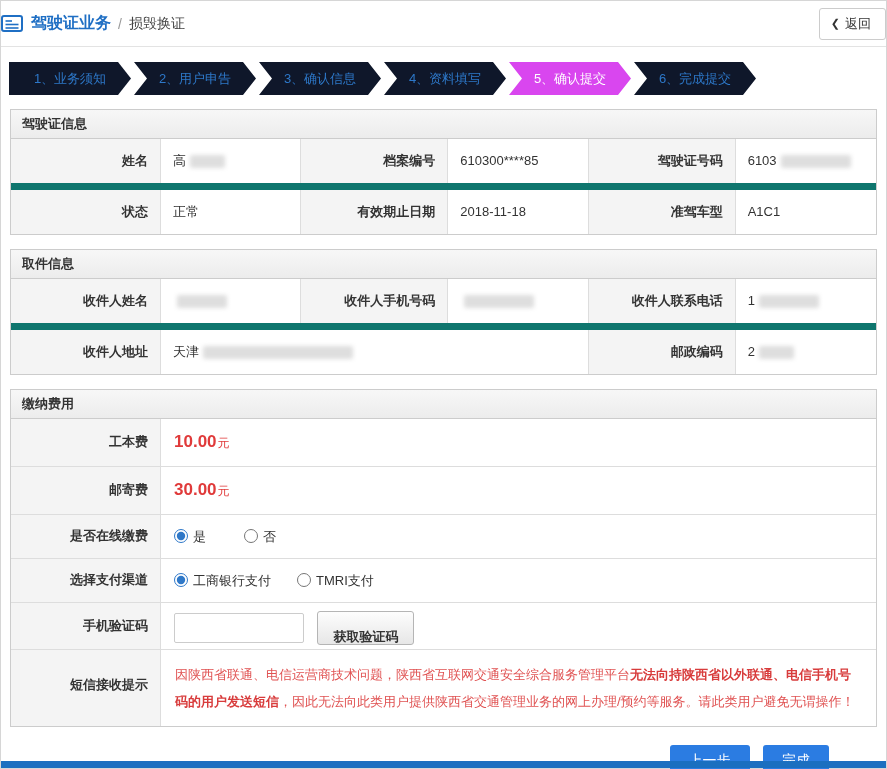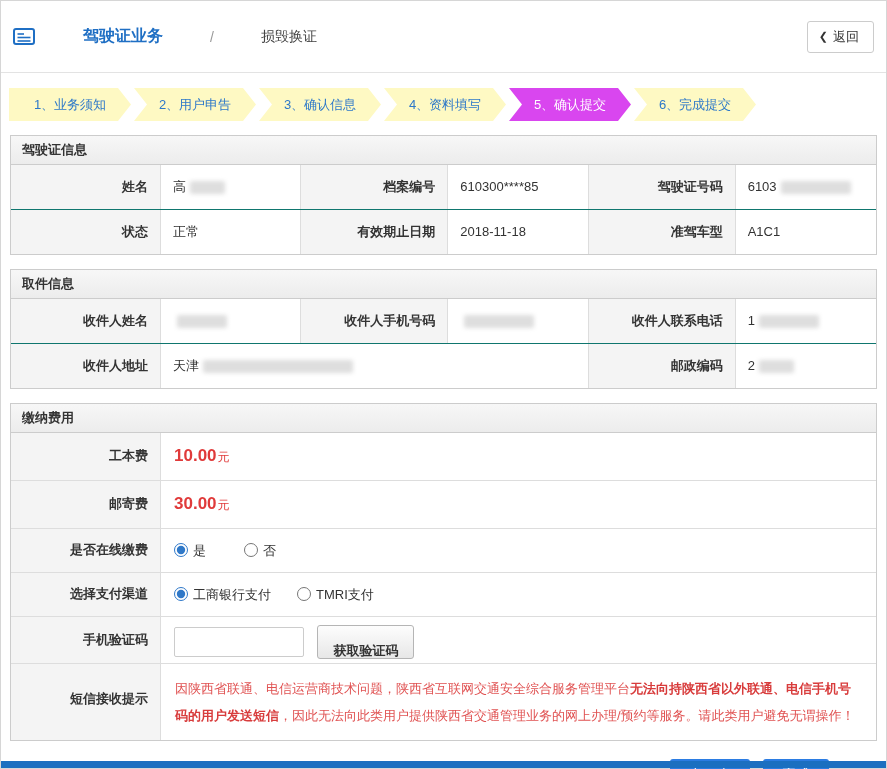--- a/index.html
+++ b/index.html
@@ -4,43 +4,43 @@
 <style>
   * { margin:0; padding:0; box-sizing:border-box; }
   body {
     width:887px; height:769px; position:relative; overflow:hidden;
     background:#fff; font-family:"Liberation Sans","DejaVu Sans",sans-serif;
     color:#333;
   }
   .page { position:absolute; inset:0; border:1px solid #d6d6d6; background:#fff; }
 
   
-  .header { height:72px; display:flex; align-items:center; padding:0 12px; border-bottom:1px solid #e3e3e3;gap:40px; }
+  .header { height:46px; display:flex; align-items:center; padding:0 0; border-bottom:1px solid #e3e3e3; }
   .hicon { width:22px; height:17px; margin-right:8px; flex:0 0 auto; }
   .htitle { font-size:16px; font-weight:bold; color:#1f6fc4; }
   .hsep { color:#999; margin:0 7px; font-size:14px; }
   .hsub { font-size:14px; color:#444; }
   .back-btn { margin-left:auto; border:1px solid #ccc; border-radius:3px; background:#fff;
     padding:6px 14px 6px 11px; font-size:13px; color:#333; cursor:pointer; display:flex; align-items:center; }
   .back-btn .chev { font-size:11px; margin-right:5px; color:#333; }
 
   
   .steps { display:flex; margin:15px 8px 0 8px; height:33px; }
-  .step { width:122px; margin-right:3px; background:#fef9c3; color:#2d78c9; font-size:13px;
+  .step { width:122px; margin-right:3px; background:#0f172a; color:#2d78c9; font-size:13px;
     display:flex; align-items:center; justify-content:center;
     clip-path: polygon(0 0, calc(100% - 13px) 0, 100% 50%, calc(100% - 13px) 100%, 0 100%, 13px 50%); }
   .step.first { clip-path: polygon(0 0, calc(100% - 13px) 0, 100% 50%, calc(100% - 13px) 100%, 0 100%); }
   .step.active { background:#d946ef; color:#fff; }
 
   
   .panel { margin:14px 9px 0 9px; border:1px solid #ccc; }
   .panel-title { height:29px; line-height:28px; background:linear-gradient(#f7f7f7,#ececec);
     border-bottom:1px solid #ccc; font-size:13px; font-weight:bold; padding-left:11px; color:#333; }
   .row { display:grid; }
-  .row + .row { border-top:1px solid #0f766e; }
+  .row + .row { border-top:7px solid #0f766e; }
   .row > div { border-right:1px solid #ddd; font-size:13px; line-height:44px; overflow:hidden; white-space:nowrap; }
   .row > div:last-child { border-right:none; }
   .cols3 { grid-template-columns:150px 1fr 147px 1fr 147px 1fr; }
   .cols2w { grid-template-columns:150px 1fr 147px 1fr 147px 1fr; }
   .label { background:#f4f4f4; font-weight:bold; text-align:right; padding:0 12px; color:#333; }
   .value { background:#fff; padding:0 12px; color:#333; }
   .span3 { grid-column:2 / span 3; }
 
   .smudge { display:inline-block; height:13px; background:#dedede; border-radius:2px;
     filter:blur(2px); vertical-align:middle; margin-left:4px; }

